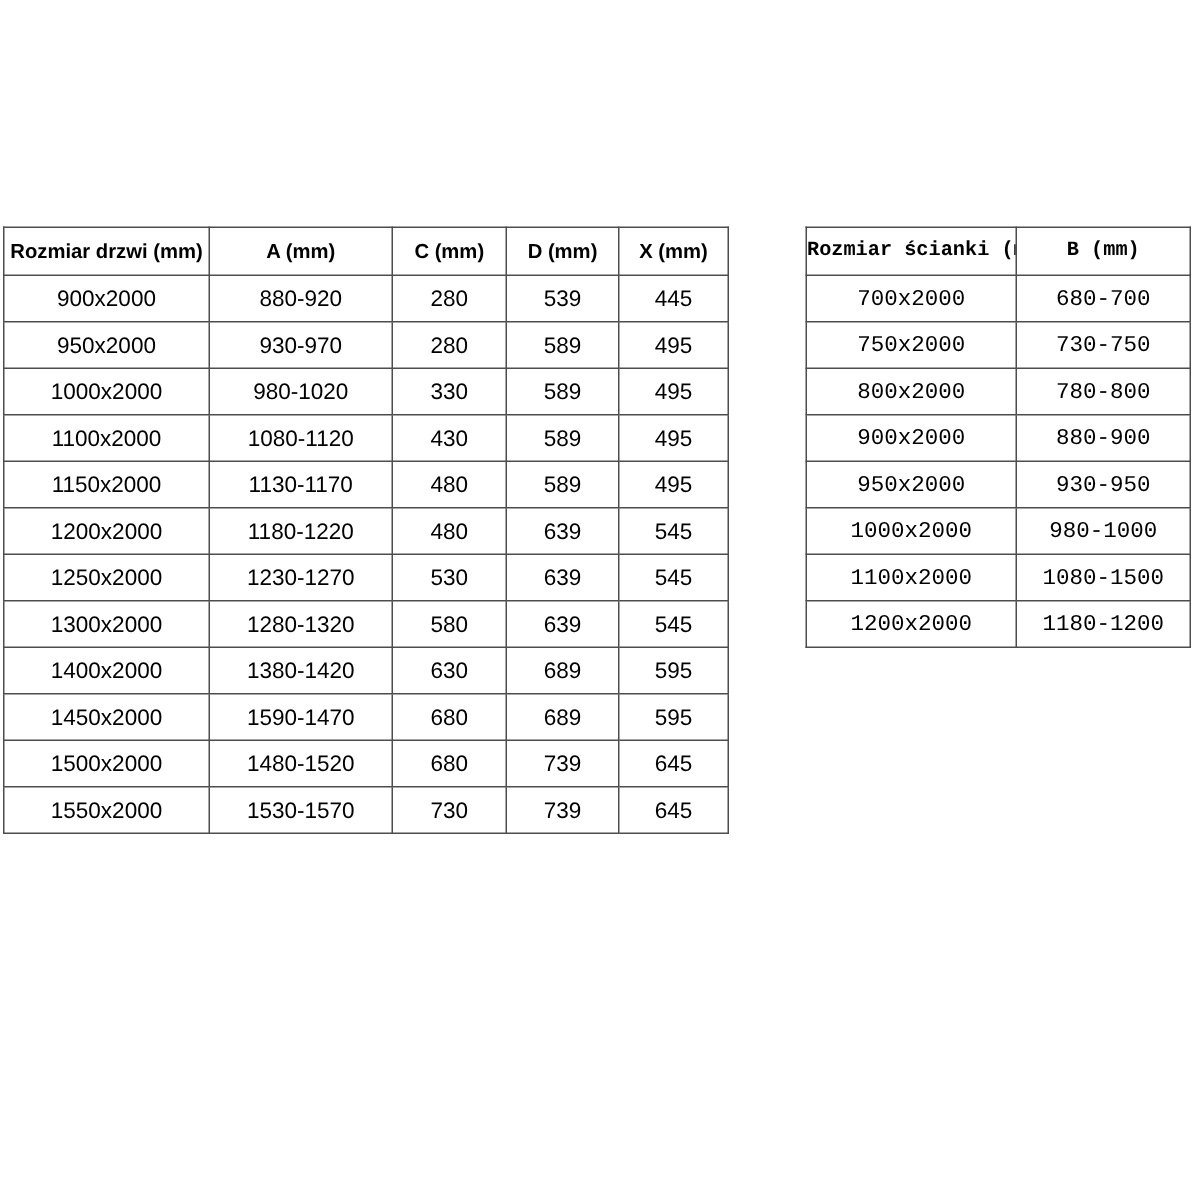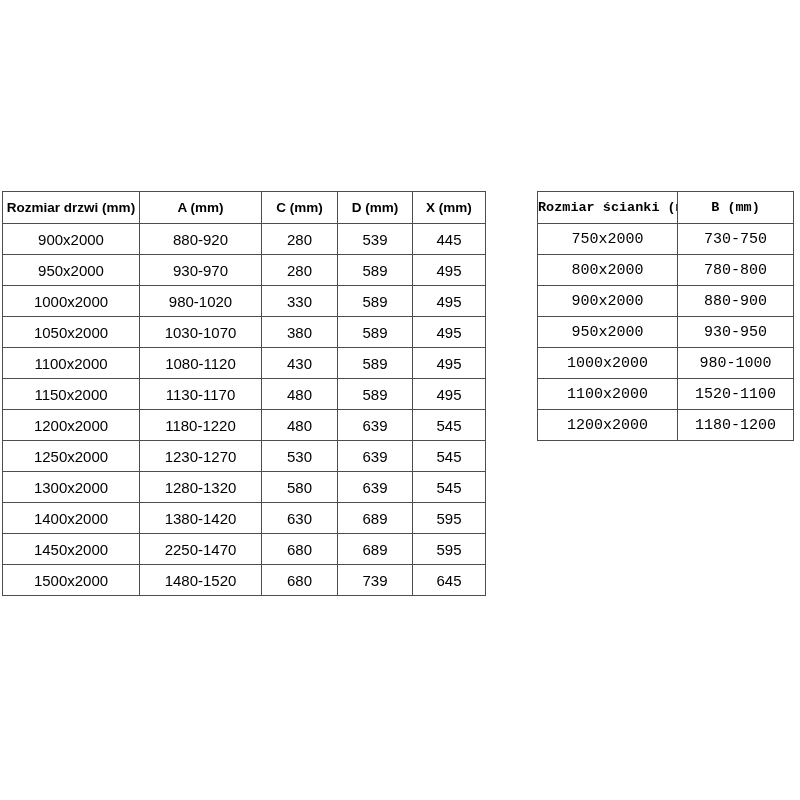--- a/index.html
+++ b/index.html
@@ -16,21 +16,20 @@
     font-family:"Liberation Sans",sans-serif;
     color:var(--text);
     position:relative;
   }
   table{
     border-collapse:collapse;
     table-layout:fixed;
     position:absolute;
     top:151px;
     background:var(--bg);
-    margin-top:40px;
   }
   #doors-table{left:2px;width:483px;}
   #walls-table{left:537px;width:256px;font-family:Liberation Mono, monospace;}
   th,td{
     border:1px solid var(--border);
     text-align:center;
     vertical-align:middle;
     white-space:nowrap;
     overflow:hidden;
     padding:0;
@@ -82,27 +81,20 @@
         <td>495</td>
       </tr>
       <tr>
         <td>1000x2000</td>
         <td>980-1020</td>
         <td>330</td>
         <td>589</td>
         <td>495</td>
       </tr>
       <tr>
-        <td>1050x2000</td>
-        <td>1030-1070</td>
-        <td>380</td>
-        <td>589</td>
-        <td>495</td>
-      </tr>
-      <tr>
         <td>1100x2000</td>
         <td>1080-1120</td>
         <td>430</td>
         <td>589</td>
         <td>495</td>
       </tr>
       <tr>
         <td>1150x2000</td>
         <td>1130-1170</td>
         <td>480</td>
@@ -132,48 +124,59 @@
       </tr>
       <tr>
         <td>1400x2000</td>
         <td>1380-1420</td>
         <td>630</td>
         <td>689</td>
         <td>595</td>
       </tr>
       <tr>
         <td>1450x2000</td>
-        <td>2250-1470</td>
+        <td>1590-1470</td>
         <td>680</td>
         <td>689</td>
         <td>595</td>
       </tr>
       <tr>
         <td>1500x2000</td>
         <td>1480-1520</td>
         <td>680</td>
+        <td>739</td>
+        <td>645</td>
+      </tr>
+      <tr>
+        <td>1550x2000</td>
+        <td>1530-1570</td>
+        <td>730</td>
         <td>739</td>
         <td>645</td>
       </tr>
     </tbody>
 </table>
 
 <table id="walls-table">
   <colgroup>
     <col style="width:140px">
     <col style="width:116px">
   </colgroup>
   <thead>
     <tr>
         <th>Rozmiar ścianki (mm)</th>
         <th>B (mm)</th>
       </tr>
   </thead>
   <tbody>
       <tr>
+        <td>700x2000</td>
+        <td>680-700</td>
+      </tr>
+      <tr>
         <td>750x2000</td>
         <td>730-750</td>
       </tr>
       <tr>
         <td>800x2000</td>
         <td>780-800</td>
       </tr>
       <tr>
         <td>900x2000</td>
         <td>880-900</td>
@@ -181,20 +184,20 @@
       <tr>
         <td>950x2000</td>
         <td>930-950</td>
       </tr>
       <tr>
         <td>1000x2000</td>
         <td>980-1000</td>
       </tr>
       <tr>
         <td>1100x2000</td>
-        <td>1520-1100</td>
+        <td>1080-1500</td>
       </tr>
       <tr>
         <td>1200x2000</td>
         <td>1180-1200</td>
       </tr>
     </tbody>
 </table>
 
 </body></html>

